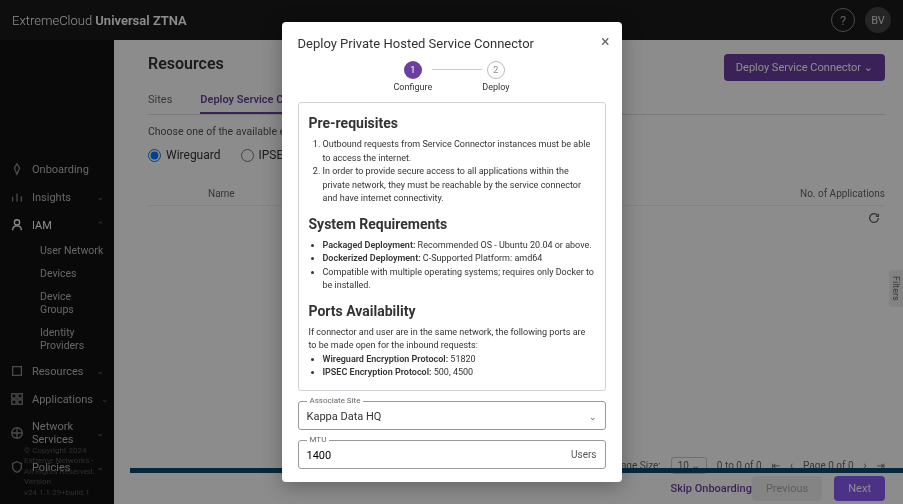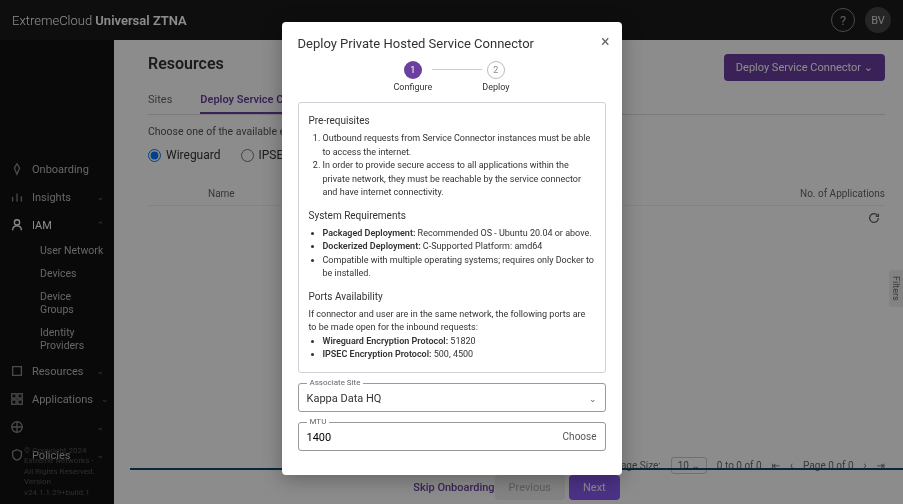--- a/index.html
+++ b/index.html
@@ -35,41 +35,41 @@
 .radio-row{display:flex;gap:20px;font-size:12px;margin:10px 0}
 .radio-row label{display:flex;align-items:center;gap:5px}
 .table-head{display:flex;font-size:10px;color:#666;border-bottom:1px solid #eee;padding:6px 0;margin-top:20px}
 .table-head .c1{flex:0 0 60px}
 .table-head .c2{flex:1}
 .table-head .c3{flex:0 0 140px;text-align:right}
 .refresh{position:absolute;right:22px;top:170px;color:#666}
 .filters-tab{position:absolute;right:0;top:230px;writing-mode:vertical-rl;font-size:9px;background:#eee;padding:6px 2px;border-radius:3px 0 0 3px;color:#666}
 .pager{position:absolute;bottom:30px;right:18px;font-size:10px;color:#666;display:flex;align-items:center;gap:10px}
 .pager .sel{border:1px solid #ccc;padding:2px 6px;border-radius:3px}
-.bottom-bar{position:absolute;bottom:0;left:0;right:0;height:36px;border-top:2px solid #0c4a6e;display:flex;align-items:center;justify-content:center;padding:0 18px;font-size:11px}
+.bottom-bar{position:absolute;bottom:0;left:0;right:0;height:36px;border-top:5px solid #0c4a6e;display:flex;align-items:center;justify-content:flex-end;padding:0 18px;font-size:11px}
 .bottom-bar .skip{color:#6b3fa0;cursor:pointer;font-weight:500}
-.bottom-bar .nav-buttons{display:flex;gap:4px}
+.bottom-bar .nav-buttons{display:flex;gap:12px}
 .bottom-bar button{padding:6px 14px;border-radius:4px;font-size:11px;border:none}
 .bottom-bar .prev{background:#f0f0f0;color:#aaa}
 .bottom-bar .next{background:#8b5cf6;color:#fff}
 
 
 .overlay{position:absolute;top:0;left:0;right:0;bottom:0;background:rgba(0,0,0,.45);display:flex;align-items:flex-start;justify-content:center;padding-top:22px;z-index:10}
 .modal{width:340px;max-height:460px;background:#fff;border-radius:4px;padding:14px 16px;position:relative;overflow-y:auto;font-size:10px;color:#333;box-shadow:0 4px 20px rgba(0,0,0,.3)}
 .modal::-webkit-scrollbar{width:6px}
 .modal h3{font-size:13px;font-weight:400;margin-bottom:10px}
 .close-x{position:absolute;top:10px;right:12px;font-size:16px;color:#666;cursor:pointer;background:none;border:none}
 .stepper{display:flex;align-items:center;justify-content:center;gap:0;margin:8px 0 4px}
 .step{display:flex;flex-direction:column;align-items:center;font-size:9px}
 .step .circ{width:18px;height:18px;border-radius:50%;display:flex;align-items:center;justify-content:center;font-size:9px;margin-bottom:3px}
 .step.active .circ{background:#6b3fa0;color:#fff}
 .step.inactive .circ{border:1px solid #bbb;color:#888}
 .step-line{width:50px;height:1px;background:#ccc;margin-bottom:14px}
 .req-box{border:1px solid #d0d0d8;border-radius:3px;padding:10px;margin:10px 0;font-size:9px;line-height:1.5}
-.req-box h4{font-size:10px;font-weight:400;margin-bottom:4px}
+.req-box h4{font-size:14px;font-weight:700;margin-bottom:4px}
 .req-box ol{padding-left:14px;}
 .req-box ul{padding-left:14px;list-style:disc}
 .req-box .sec{margin-top:8px}
 .req-box b{font-weight:600}
 .fld{position:relative;border:1px solid #999;border-radius:3px;margin:10px 0;padding:8px 8px 6px}
 .fld.focus{border:2px solid #6b3fa0}
 .fld label{position:absolute;top:-6px;left:8px;background:#fff;padding:0 3px;font-size:8px;color:#666}
 .fld.focus label{color:#6b3fa0}
 .fld input,.fld .val{border:none;outline:none;width:100%;font-size:11px;background:transparent}
 .fld .chev-d{position:absolute;right:8px;top:10px;color:#666;font-size:9px}
@@ -144,20 +144,21 @@
         <rect x="9" y="9" width="5" height="5"></rect>
       </svg>
     <span>Applications</span>
       <span class="chev">⌄</span>
   </div>
   <div class="nav-item">
     <svg viewBox="0 0 16 16">
         <circle cx="8" cy="8" r="6"></circle>
         <path d="M2 8h12M8 2v12"></path>
       </svg>
+    <span>Network Services</span>
       <span class="chev">⌄</span>
   </div>
   <div class="nav-item">
     <svg viewBox="0 0 16 16">
         <path d="M8 2l5 2v4c0 3-2 5-5 6-3-1-5-3-5-6V4z"></path>
       </svg>
     <span>Policies</span>
       <span class="chev">⌄</span>
   </div>
 
@@ -263,17 +264,17 @@
     </div>
 
     <div class="fld">
       <label>Associate Site</label>
       <div class="val">Kappa Data HQ</div>
       <span class="chev-d">⌄</span>
     </div>
     <div class="fld">
       <label>MTU</label>
       <input style="width: 70%;" value="1400">
-      <span class="suffix">Choose</span>
+      <span class="suffix">Users</span>
     </div>
 
   </div>
 </div>
 
 </body></html>

